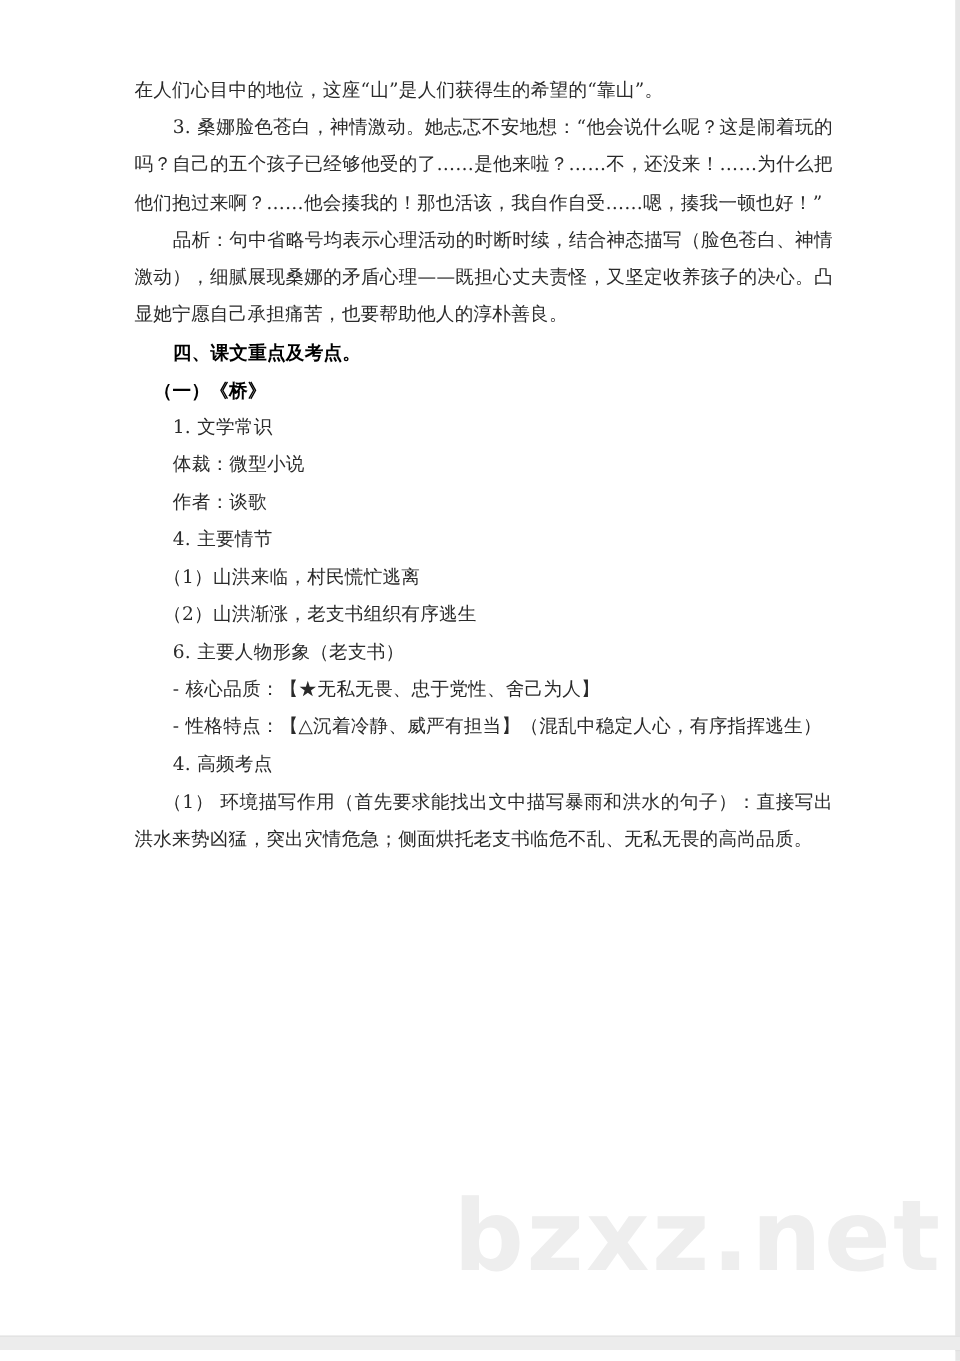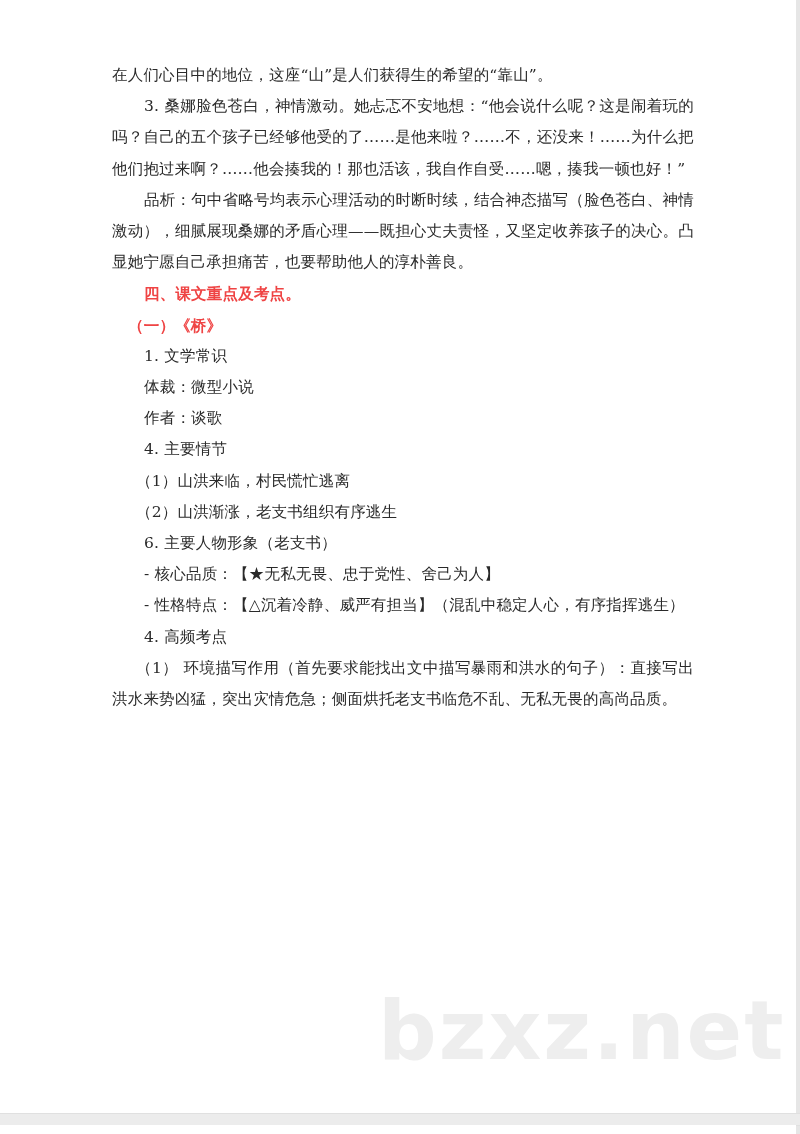--- a/index.html
+++ b/index.html
@@ -60,21 +60,21 @@
   }
   .p {
     margin: 0;
     padding: 0;
     text-align: justify;
     text-justify: inter-character;
   }
   .indent2 { text-indent: 32px; }
   .pad1 { padding-left: 16px; }
   .pad2 { padding-left: 32px; }
-  .bold { font-weight: bold; color: #ef4444; }
+  .bold { font-weight: bold; color: #000000; }
   .leader {
     display: inline-block;
     width: 46px;
     border-bottom: 1px dotted #c8c8c8;
     margin-left: -14px;
     margin-right: 6px;
     vertical-align: 4px;
   }
   .watermark {
     position: absolute;

